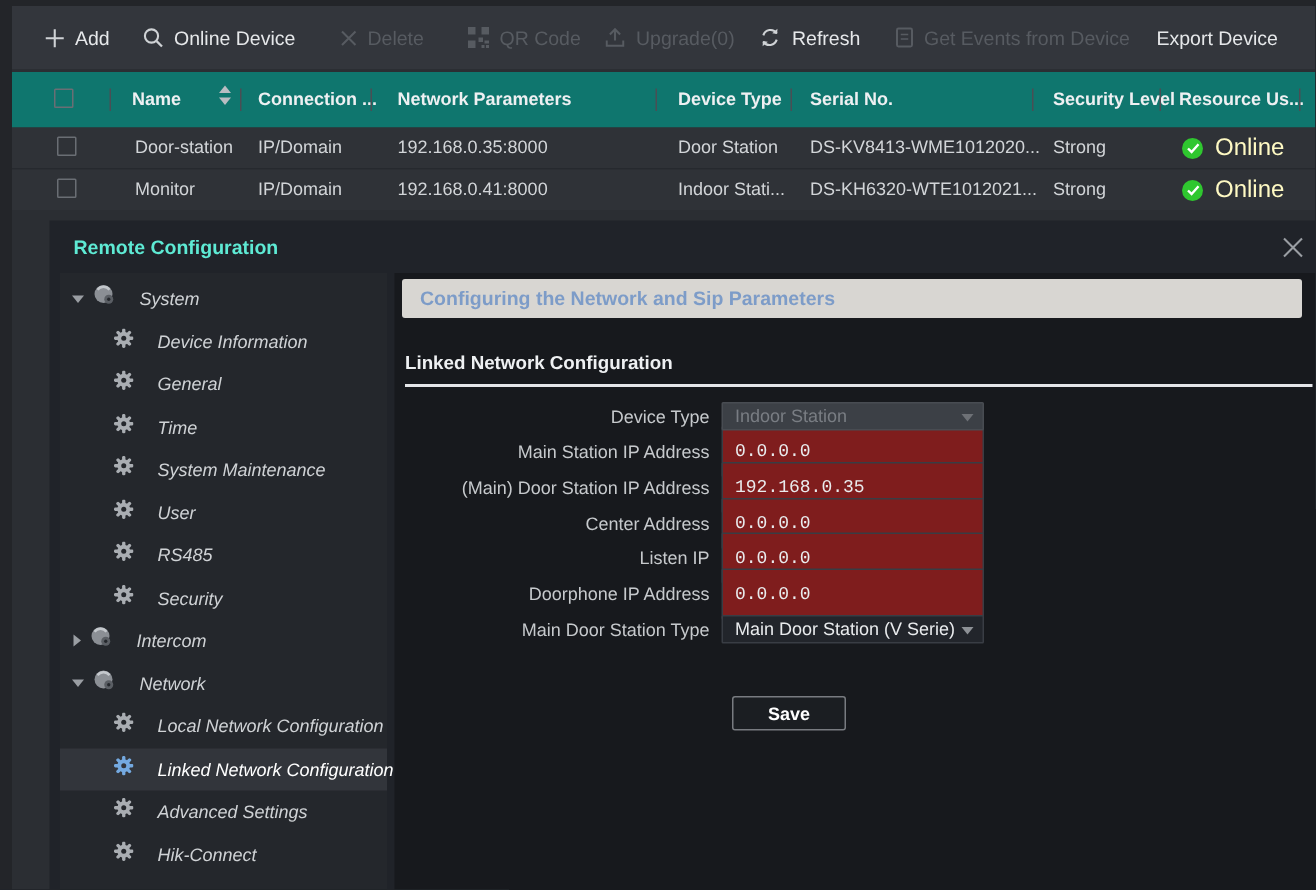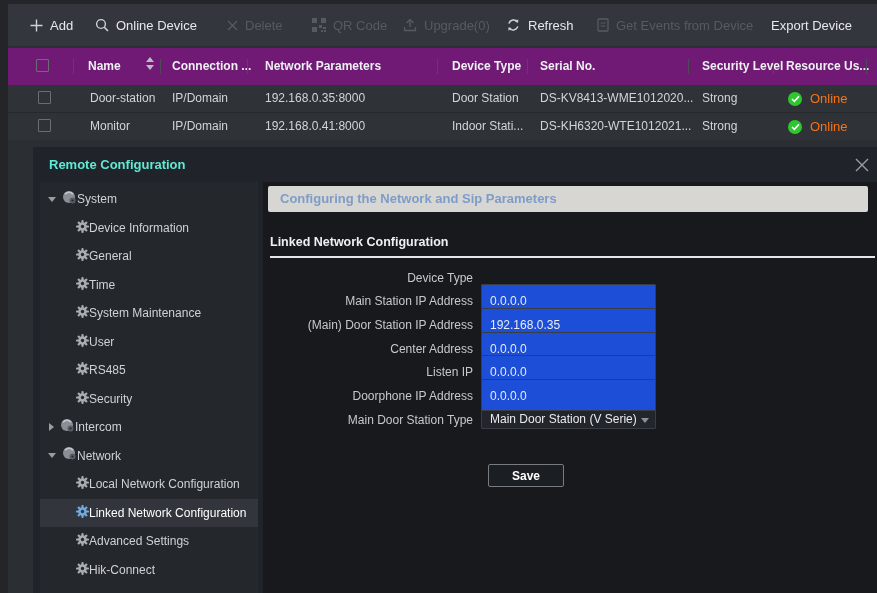--- a/index.html
+++ b/index.html
@@ -9,61 +9,61 @@
   .edge-top { position:absolute; left:0; top:0; width:877px; height:4px; background:#232529; }
 
   
   .toolbar { position:absolute; left:8px; top:4px; right:0; height:42px; background:#33363c; }
   .tb-item { position:absolute; top:0; height:42px; display:flex; align-items:center; gap:7px;
              font-size:13px; color:#e6e8ea; cursor:pointer; white-space:nowrap; }
   .tb-item.disabled { color:#575b61; cursor:default; }
   .tb-item svg { display:block; }
 
   
-  .thead { position:absolute; left:8px; top:48px; right:0; height:37px; background:#701a75; }
+  .thead { position:absolute; left:8px; top:48px; right:0; height:37px; background:#0f766e; }
   .th { position:absolute; top:0; height:37px; line-height:37px; font-size:12px; font-weight:bold; color:#eef0f2; }
   .vsep { position:absolute; top:11px; width:1px; height:15px; background:#4a4e54; }
   .checkbox { width:13px; height:13px; border:1px solid #6a6e74; background:transparent; border-radius:1px; }
   .sort { position:absolute; display:flex; flex-direction:column; gap:3px; }
   .sort .up { width:0; height:0; border-left:4px solid transparent; border-right:4px solid transparent; border-bottom:5px solid #b9bdc2; }
   .sort .dn { width:0; height:0; border-left:4px solid transparent; border-right:4px solid transparent; border-top:5px solid #b9bdc2; }
   .trow { position:absolute; left:8px; right:0; height:27px; background:#2f3237; }
   .trow .cell { position:absolute; top:0; height:27px; line-height:27px; font-size:12px; color:#d2d5d8; white-space:nowrap; }
   .row-sep { position:absolute; left:8px; right:0; height:1px; background:#26292e; }
   .online { display:flex; align-items:center; gap:8px; height:27px; }
   .online .badge { width:14px; height:14px; border-radius:50%; background:#2fc72f; display:flex; align-items:center; justify-content:center; }
-  .online .txt { color:#f97316; font-size:13px; }
+  .online .txt { color:#fef9c3; font-size:16px; }
 
   
   .modal { position:absolute; left:33px; top:147px; right:0; bottom:0; background:#202329; }
   .modal-title { position:absolute; left:16px; top:10px; font-size:13px; font-weight:bold; color:#5eead4; }
   .modal-close { position:absolute; right:6px; top:9px; width:18px; height:18px; cursor:pointer; }
 
   .m-sidebar { position:absolute; left:7px; top:35px; width:218px; bottom:0; background:#24272c; }
   .tree-row { position:absolute; left:0; width:218px; height:28px; display:flex; align-items:center; cursor:pointer; }
   .tree-row.selected { background:#32353b; }
   .tree-row .arrow-exp { width:0; height:0; border-left:4px solid transparent; border-right:4px solid transparent;
                          border-top:5px solid #9a9ea3; margin-left:8px; }
   .tree-row .arrow-col { width:0; height:0; border-top:4px solid transparent; border-bottom:4px solid transparent;
                          border-left:5px solid #9a9ea3; margin-left:9px; }
   .tree-row .g-icon { margin-left:6px; }
   .tree-row .c-icon { margin-left:36px; }
-  .tree-row .lbl { font-size:12px; color:#cfd2d5; margin-left:0; white-space:nowrap; }
+  .tree-row .lbl { font-size:12px; color:#cfd2d5; margin-left:16px; white-space:nowrap;font-style:italic; }
 
   .m-content { position:absolute; left:230px; top:35px; right:0; bottom:0; background:#17191d; }
   .banner { position:absolute; left:5px; top:4px; width:600px; height:26px; background:#d8d6d2; border-radius:2px;
             line-height:26px; padding-left:12px; font-size:13px; font-weight:bold; color:#7d9cc8; }
   .section-title { position:absolute; left:7px; top:53px; font-size:12.5px; font-weight:bold; color:#eef0f2; }
   .section-line { position:absolute; left:7px; top:74px; right:2px; height:2px; background:#e4e6e9; }
 
   .form { position:absolute; left:5px; top:86px; width:605px; }
   .frow { display:flex; align-items:center; height:19px; margin-bottom:4.7px; }
   .frow .flabel { width:213px; text-align:right; font-size:12px; color:#c6c9cc; padding-right:8px; white-space:nowrap; }
-  .finput { width:175px; height:19px; background:#1d4ed8; border:1px solid #393d44; color:#e9ebed;
-            font-size:12px; font-family:Liberation Sans, sans-serif; padding:16px 8px; border-radius:1px; outline:none; }
+  .finput { width:175px; height:19px; background:#7f1d1d; border:1px solid #393d44; color:#e9ebed;
+            font-size:12px; font-family:Liberation Mono, monospace; padding:16px 8px; border-radius:1px; outline:none; }
   .fselect { position:relative; width:175px; height:19px; background:#22252b; border:1px solid #393d44;
              color:#e9ebed; font-size:12px; line-height:17px; padding:0 8px; border-radius:1px; cursor:pointer; }
   .fselect.disabled { background:#3c4046; border-color:#484c52; color:#797d83; cursor:default; }
   .fselect .dd { position:absolute; right:6px; top:7px; width:0; height:0;
                  border-left:4px solid transparent; border-right:4px solid transparent; border-top:5px solid #8d9196; }
   .fselect.disabled .dd { border-top-color:#6e7176; }
   .save-btn { position:absolute; left:225px; top:282px; width:76px; height:23px; background:#1b1e22;
               border:1px solid #787b80; border-radius:2px; color:#ffffff; font-size:12px; font-weight:bold;
               font-family:"Liberation Sans", sans-serif; cursor:pointer; }
 </style>
@@ -437,20 +437,24 @@
     </div>
 
     <div class="m-content">
       <div class="banner">Configuring the Network and Sip Parameters</div>
       <div class="section-title">Linked Network Configuration</div>
       <div class="section-line"></div>
 
       <div class="form">
         <div class="frow">
           <div class="flabel">Device Type</div>
+          <div class="fselect disabled">
+            <span>Indoor Station</span>
+            <span class="dd"></span>
+          </div>
         </div>
         <div class="frow">
           <div class="flabel">Main Station IP Address</div>
           <input class="finput" value="0.0.0.0" style="">
         </div>
         <div class="frow">
           <div class="flabel">(Main) Door Station IP Address</div>
           <input class="finput" value="192.168.0.35" style="">
         </div>
         <div class="frow">

